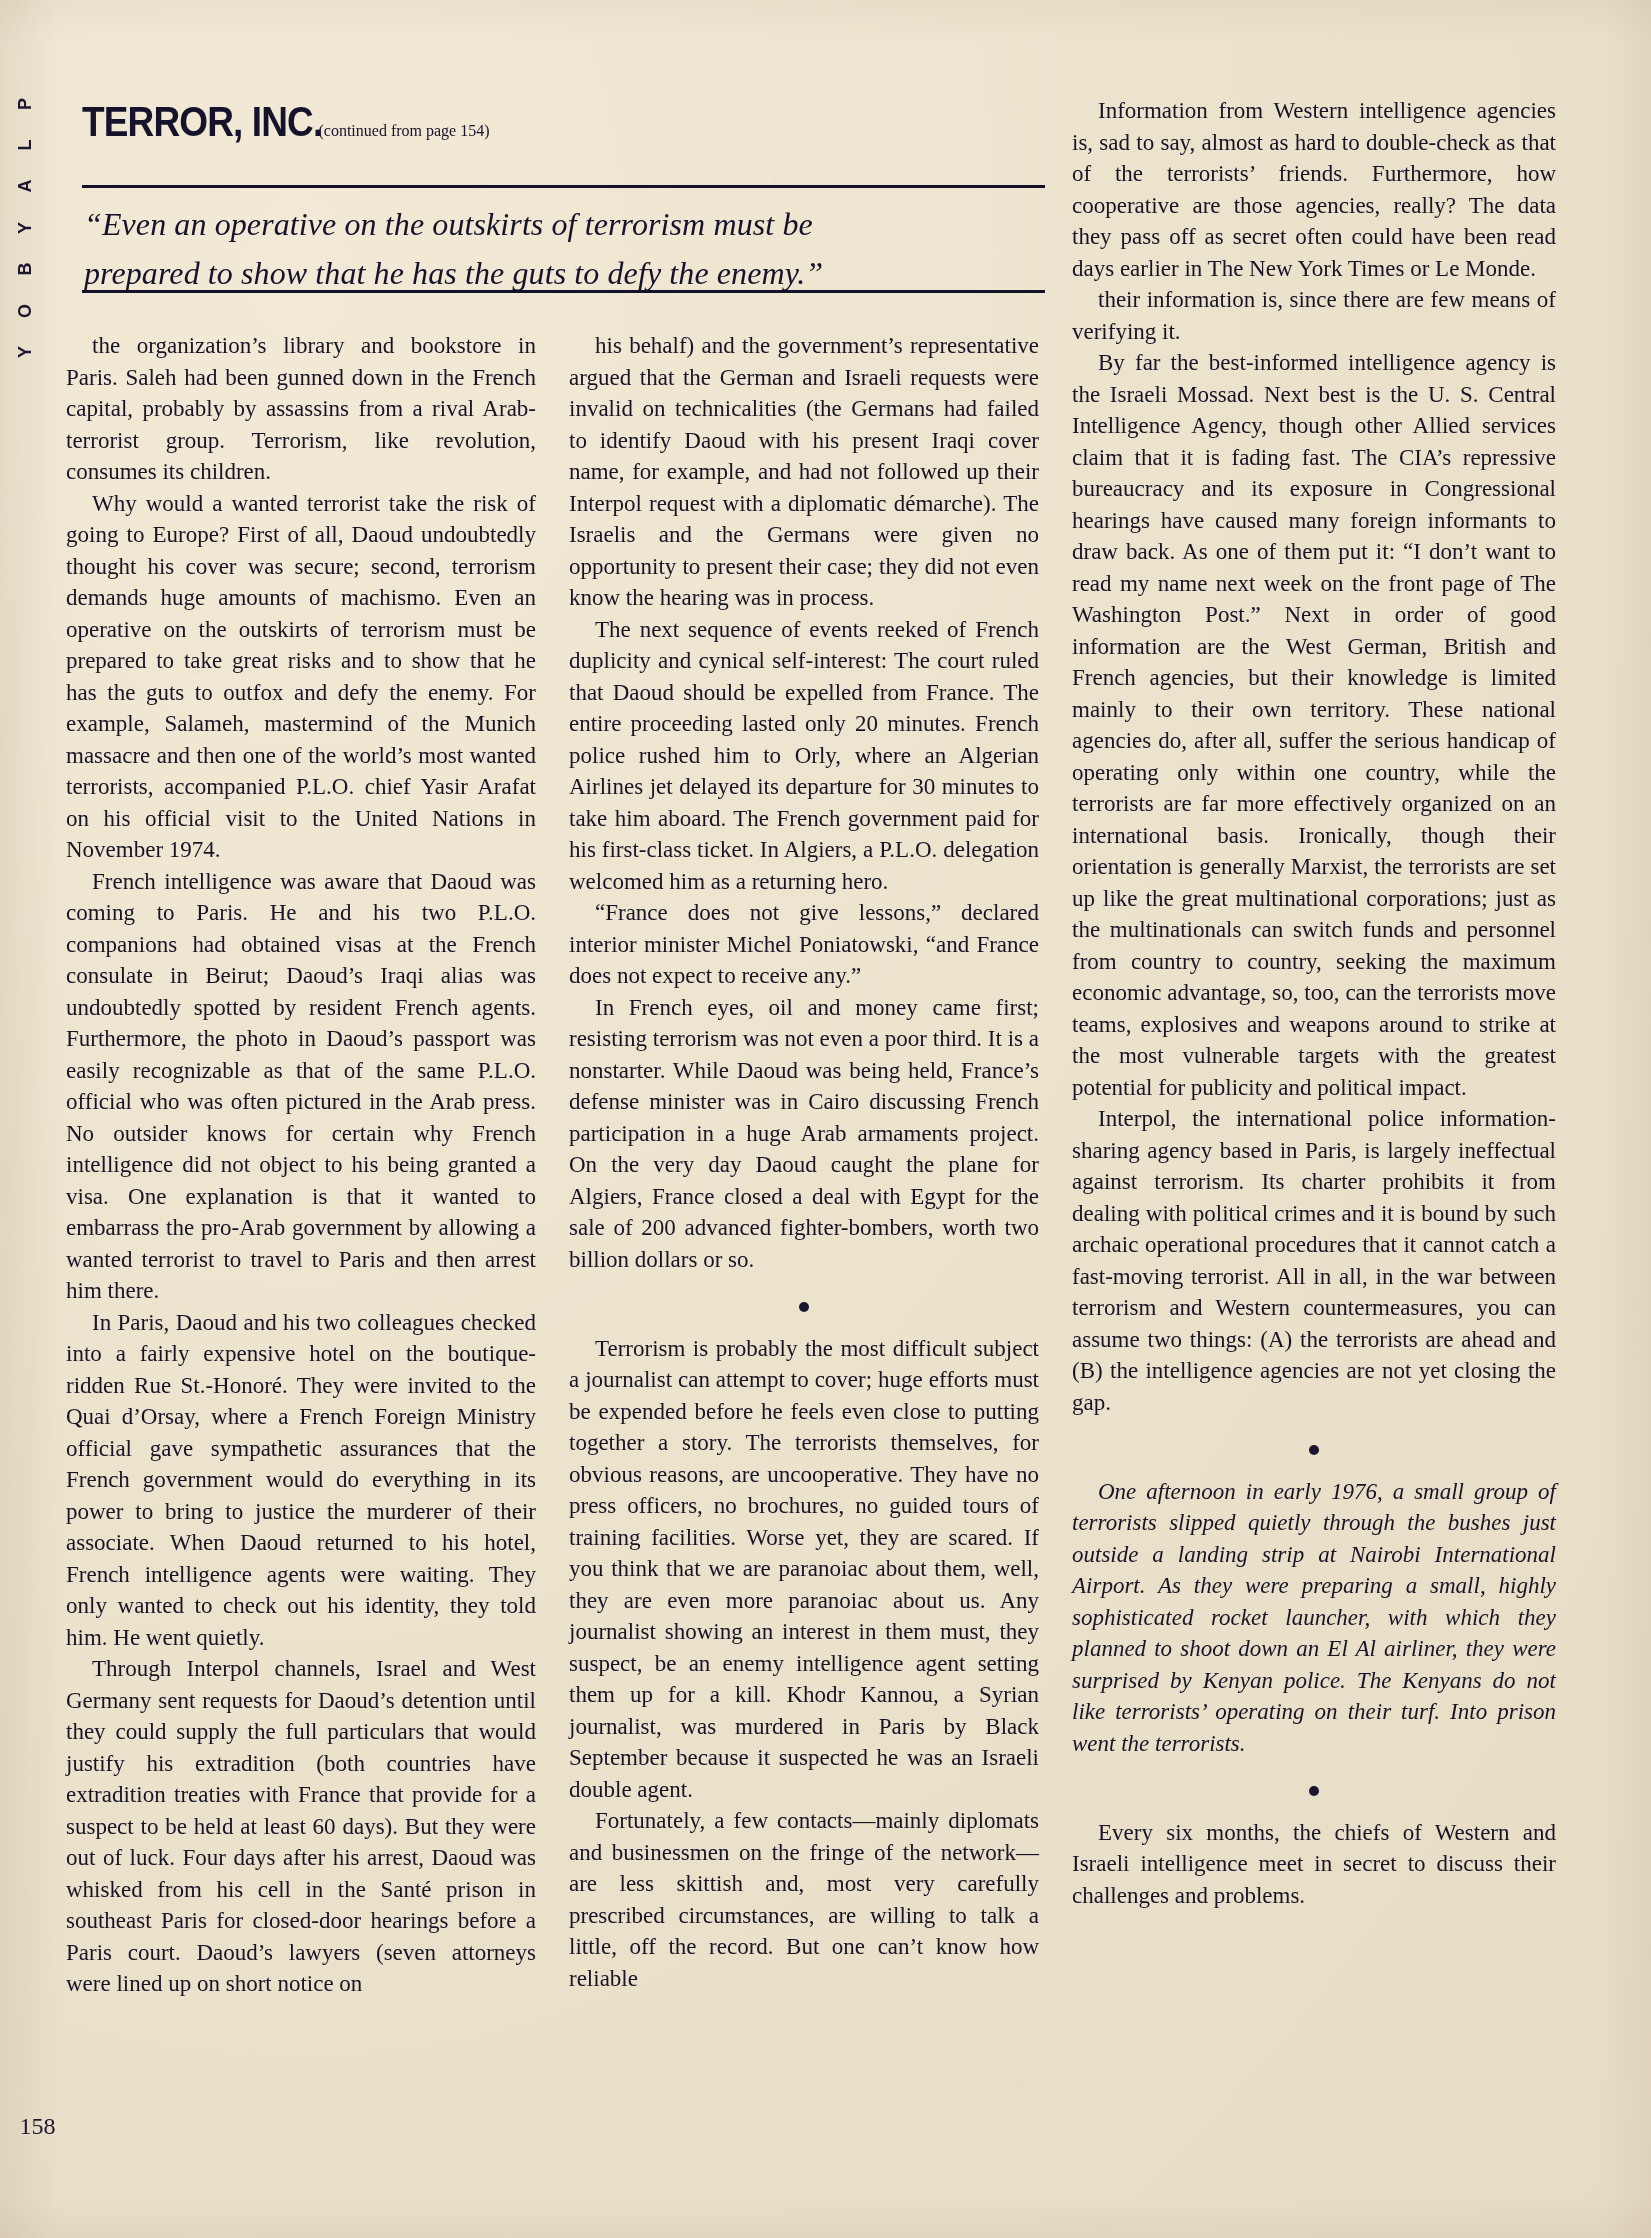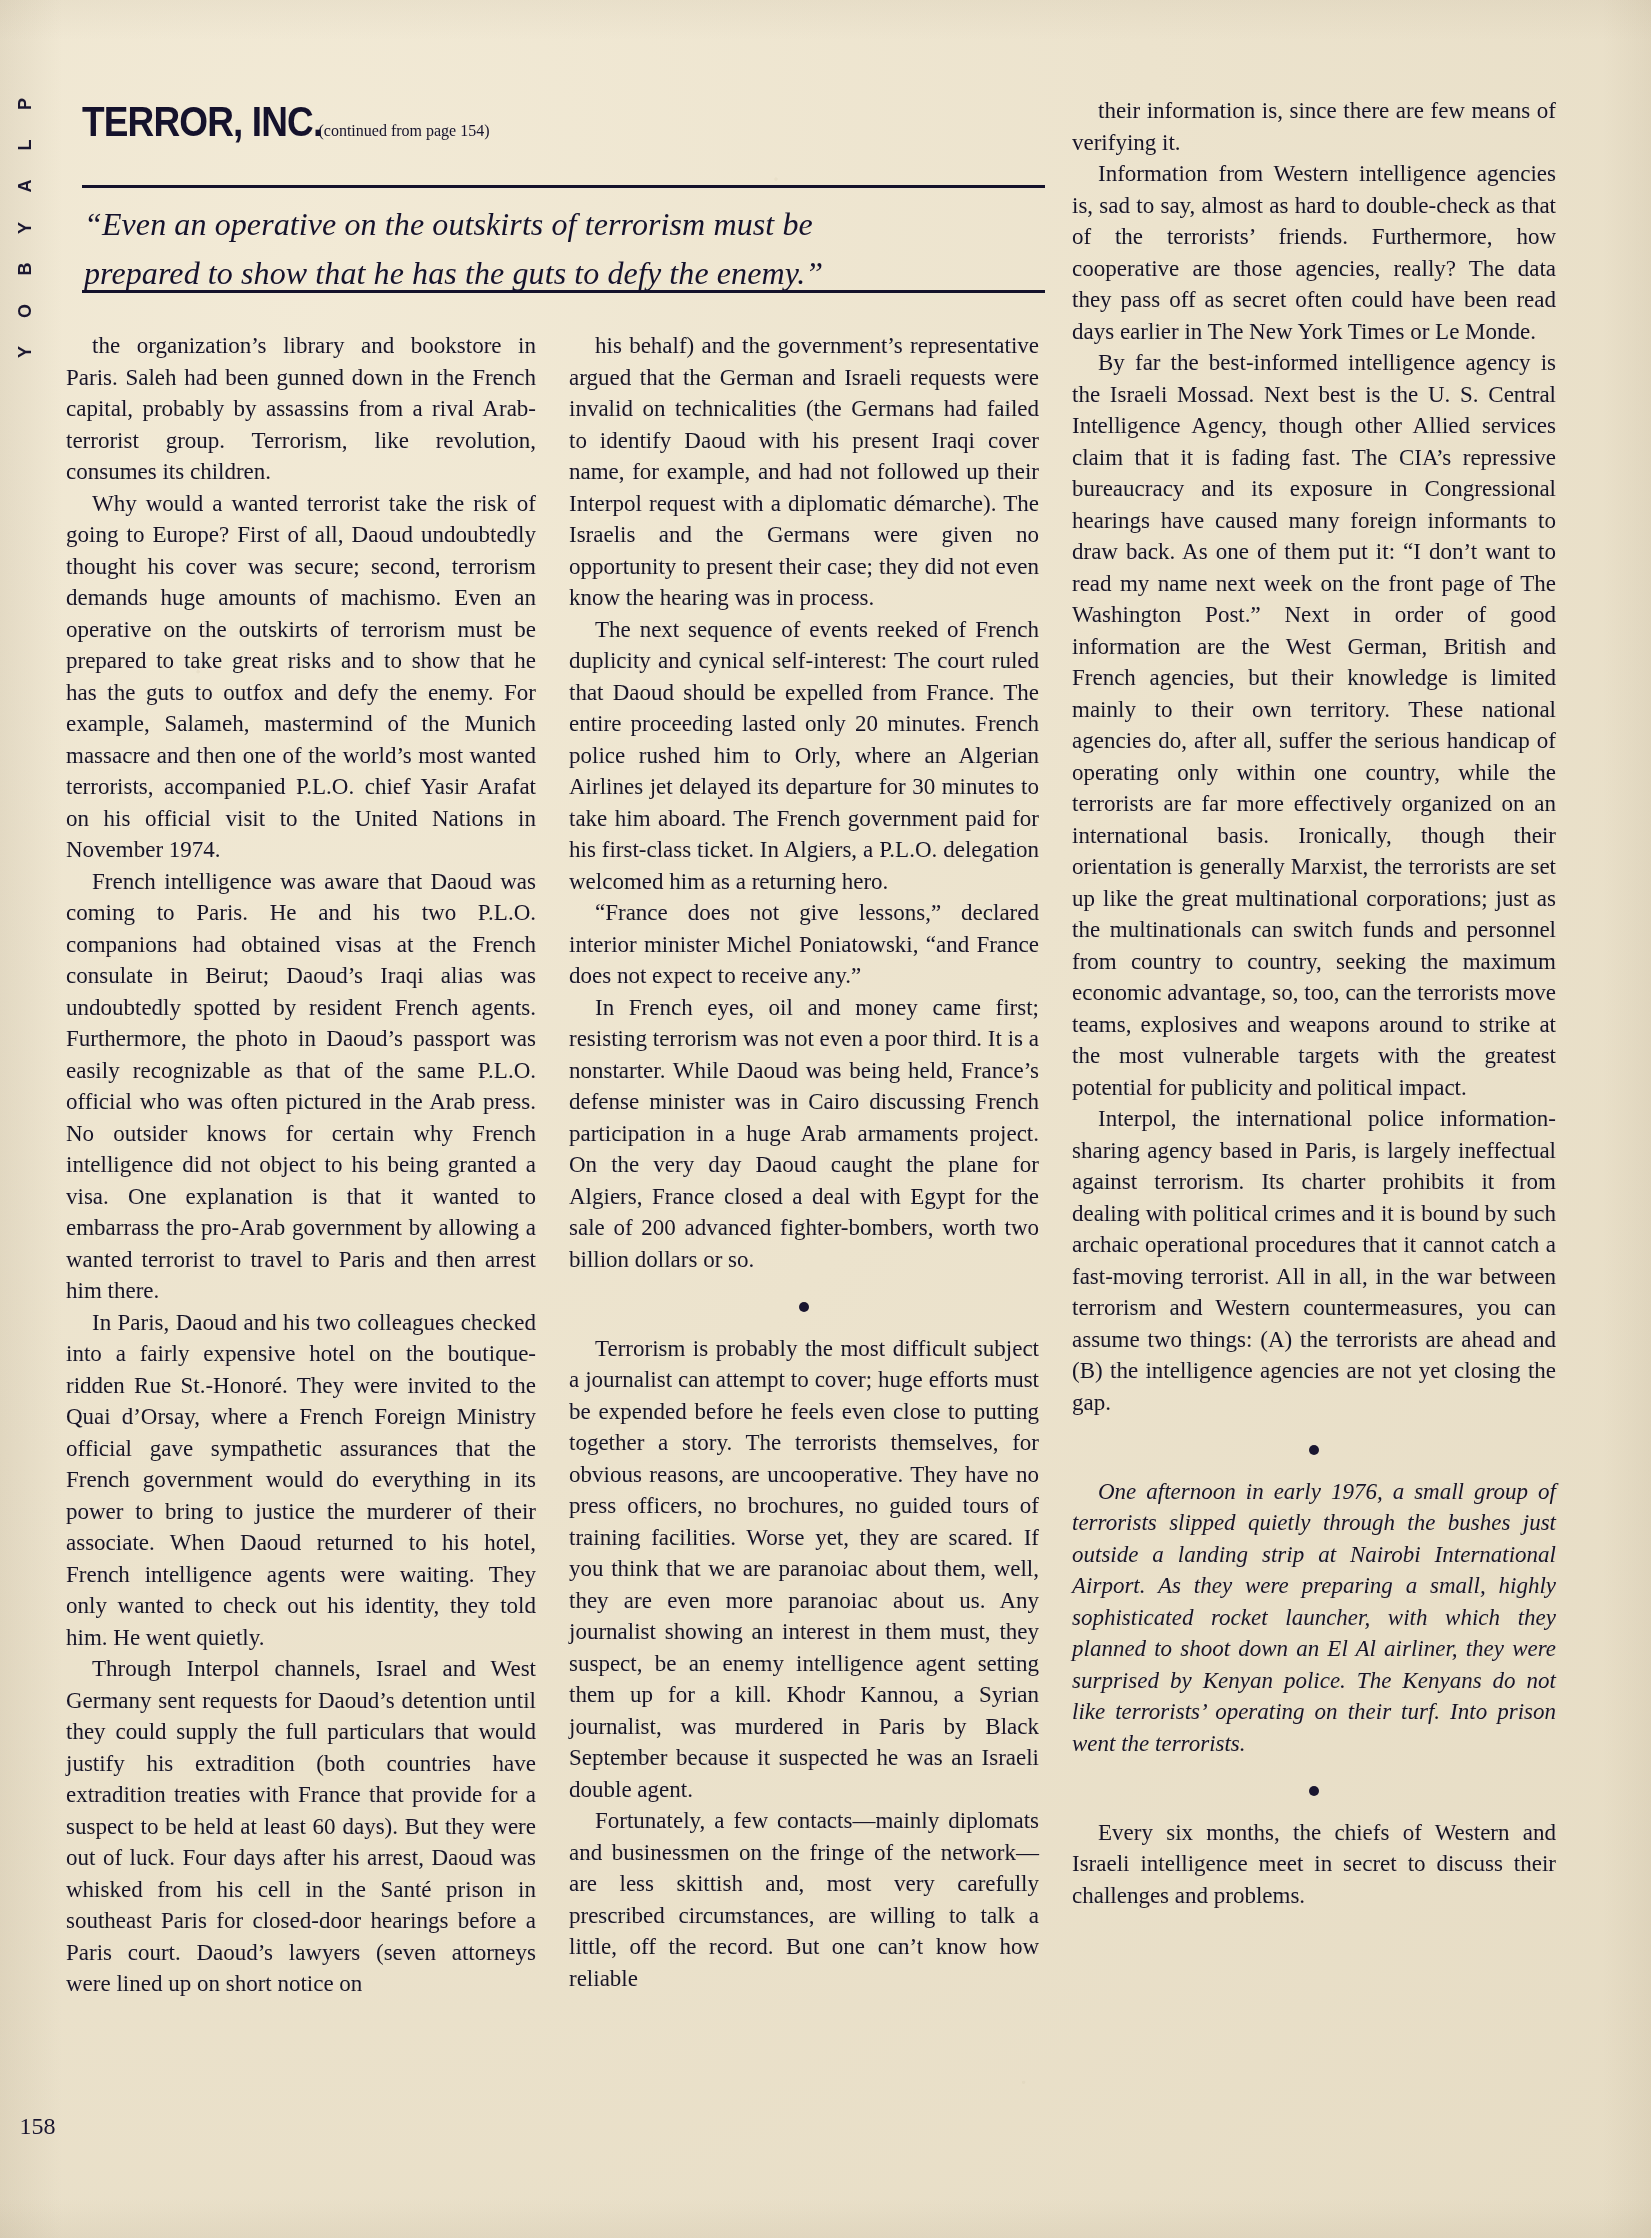--- a/index.html
+++ b/index.html
@@ -234,22 +234,22 @@
       <p>his behalf) and the government’s representative argued that the German and Israeli requests were invalid on technicalities (the Germans had failed to identify Daoud with his present Iraqi cover name, for example, and had not followed up their Interpol request with a diplomatic démarche). The Israelis and the Germans were given no opportunity to present their case; they did not even know the hearing was in process.</p>
       <p>The next sequence of events reeked of French duplicity and cynical self-interest: The court ruled that Daoud should be expelled from France. The entire proceeding lasted only 20 minutes. French police rushed him to Orly, where an Algerian Airlines jet delayed its departure for 30 minutes to take him aboard. The French government paid for his first-class ticket. In Algiers, a P.L.O. delegation welcomed him as a returning hero.</p>
       <p>“France does not give lessons,” declared interior minister Michel Poniatowski, “and France does not expect to receive any.”</p>
       <p>In French eyes, oil and money came first; resisting terrorism was not even a poor third. It is a nonstarter. While Daoud was being held, France’s defense minister was in Cairo discussing French participation in a huge Arab armaments project. On the very day Daoud caught the plane for Algiers, France closed a deal with Egypt for the sale of 200 advanced fighter-bombers, worth two billion dollars or so.</p>
       <div class="dingbat"><span></span></div>
       <p>Terrorism is probably the most difficult subject a journalist can attempt to cover; huge efforts must be expended before he feels even close to putting together a story. The terrorists themselves, for obvious reasons, are uncooperative. They have no press officers, no brochures, no guided tours of training facilities. Worse yet, they are scared. If you think that we are paranoiac about them, well, they are even more paranoiac about us. Any journalist showing an interest in them must, they suspect, be an enemy intelligence agent setting them up for a kill. Khodr Kannou, a Syrian journalist, was murdered in Paris by Black September because it suspected he was an Israeli double agent.</p>
       <p>Fortunately, a few contacts—mainly diplomats and businessmen on the fringe of the network—are less skittish and, most very carefully prescribed circumstances, are willing to talk a little, off the record. But one can’t know how reliable</p>
     </div>
 
     <div class="col c3">
+      <p>Information from Western intelligence agencies is, sad to say, almost as hard to double-check as that of the terrorists’ friends. Furthermore, how cooperative are those agencies, really? The data they pass off as secret often could have been read days earlier in The New York Times or Le Monde.</p>
       <p>their information is, since there are few means of verifying it.</p>
-      <p>Information from Western intelligence agencies is, sad to say, almost as hard to double-check as that of the terrorists’ friends. Furthermore, how cooperative are those agencies, really? The data they pass off as secret often could have been read days earlier in The New York Times or Le Monde.</p>
       <p>By far the best-informed intelligence agency is the Israeli Mossad. Next best is the U. S. Central Intelligence Agency, though other Allied services claim that it is fading fast. The CIA’s repressive bureaucracy and its exposure in Congressional hearings have caused many foreign informants to draw back. As one of them put it: “I don’t want to read my name next week on the front page of The Washington Post.” Next in order of good information are the West German, British and French agencies, but their knowledge is limited mainly to their own territory. These national agencies do, after all, suffer the serious handicap of operating only within one country, while the terrorists are far more effectively organized on an international basis. Ironically, though their orientation is generally Marxist, the terrorists are set up like the great multinational corporations; just as the multinationals can switch funds and personnel from country to country, seeking the maximum economic advantage, so, too, can the terrorists move teams, explosives and weapons around to strike at the most vulnerable targets with the greatest potential for publicity and political impact.</p>
       <p>Interpol, the international police information-sharing agency based in Paris, is largely ineffectual against terrorism. Its charter prohibits it from dealing with political crimes and it is bound by such archaic operational procedures that it cannot catch a fast-moving terrorist. All in all, in the war between terrorism and Western countermeasures, you can assume two things: (A) the terrorists are ahead and (B) the intelligence agencies are not yet closing the gap.</p>
       <div class="dingbat"><span></span></div>
       <p class="italic-block">One afternoon in early 1976, a small group of terrorists slipped quietly through the bushes just outside a landing strip at Nairobi International Airport. As they were preparing a small, highly sophisticated rocket launcher, with which they planned to shoot down an El Al airliner, they were surprised by Kenyan police. The Kenyans do not like terrorists’ operating on their turf. Into prison went the terrorists.</p>
       <div class="dingbat"><span></span></div>
       <p>Every six months, the chiefs of Western and Israeli intelligence meet in secret to discuss their challenges and problems.</p>
     </div>
 
   </div>
 

